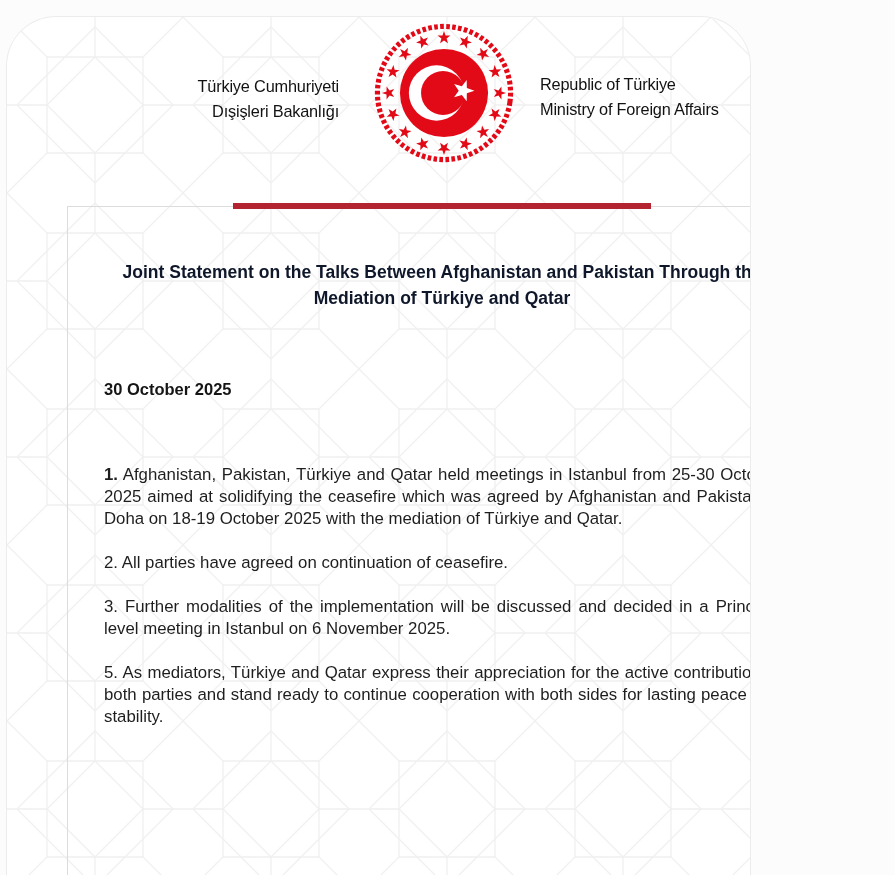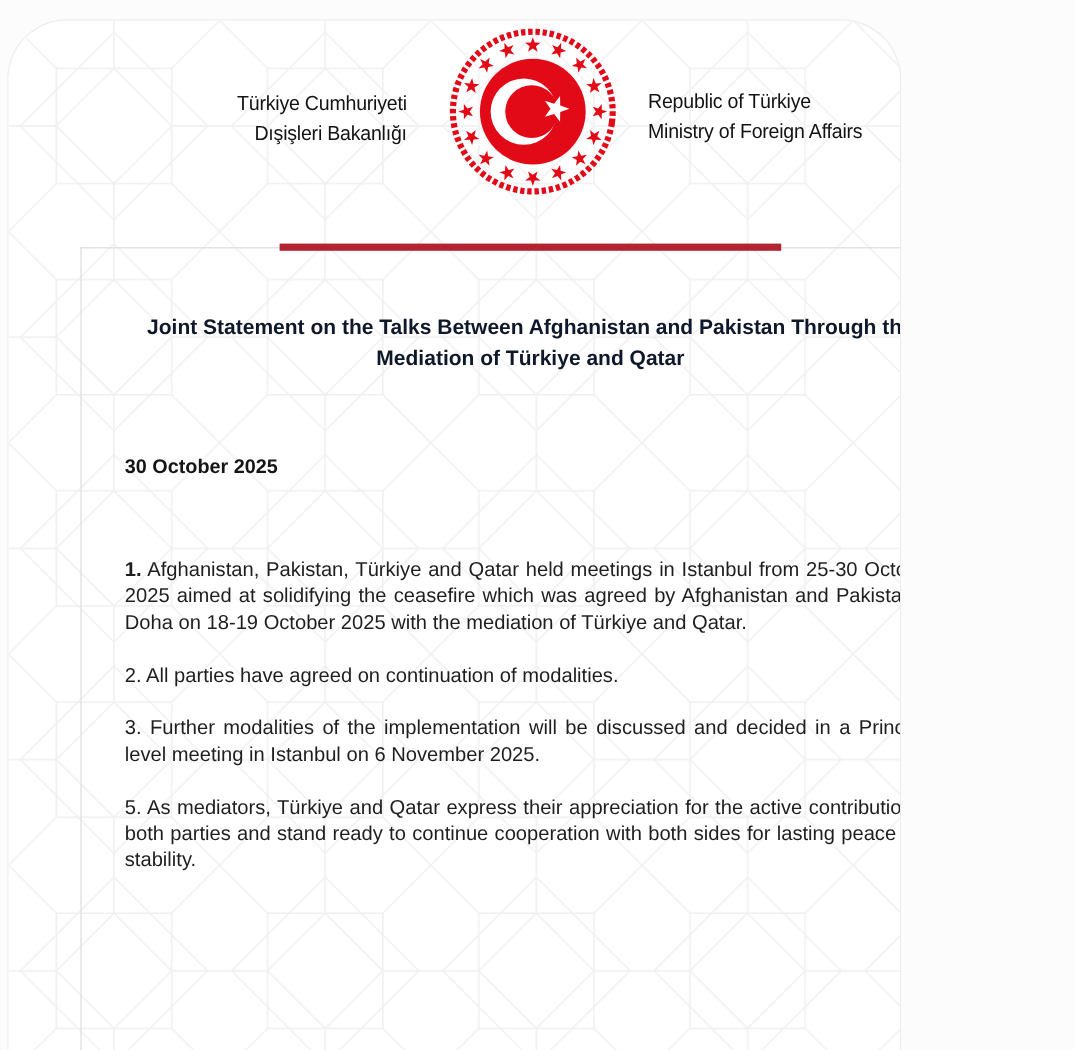--- a/index.html
+++ b/index.html
@@ -161,20 +161,20 @@
 
     <section class="card">
       <div class="red-rule"></div>
 
       <h1 class="doc-title">Joint Statement on the Talks Between Afghanistan and Pakistan Through the Mediation of Türkiye and Qatar</h1>
 
       <div class="doc-date">30 October 2025</div>
 
       <div class="doc-body">
         <p><span class="num-bold">1.</span> <span>Afghanistan, Pakistan, Türkiye and Qatar held meetings in Istanbul from 25-30 October 2025 aimed at solidifying the ceasefire which was agreed by Afghanistan and Pakistan in Doha on 18-19 October 2025 with the mediation of Türkiye and Qatar.</span></p>
-        <p><span>2.</span> <span>All parties have agreed on continuation of modalities.</span></p>
+        <p><span>2.</span> <span>All parties have agreed on continuation of ceasefire.</span></p>
         <p><span>3.</span> <span>Further modalities of the implementation will be discussed and decided in a Principal level meeting in Istanbul on 6 November 2025.</span></p>
         <p><span>5.</span> <span>As mediators, Türkiye and Qatar express their appreciation for the active contribution of both parties and stand ready to continue cooperation with both sides for lasting peace and stability.</span></p>
       </div>
     </section>
 
   </div>
 </div>
 
 </body></html>

